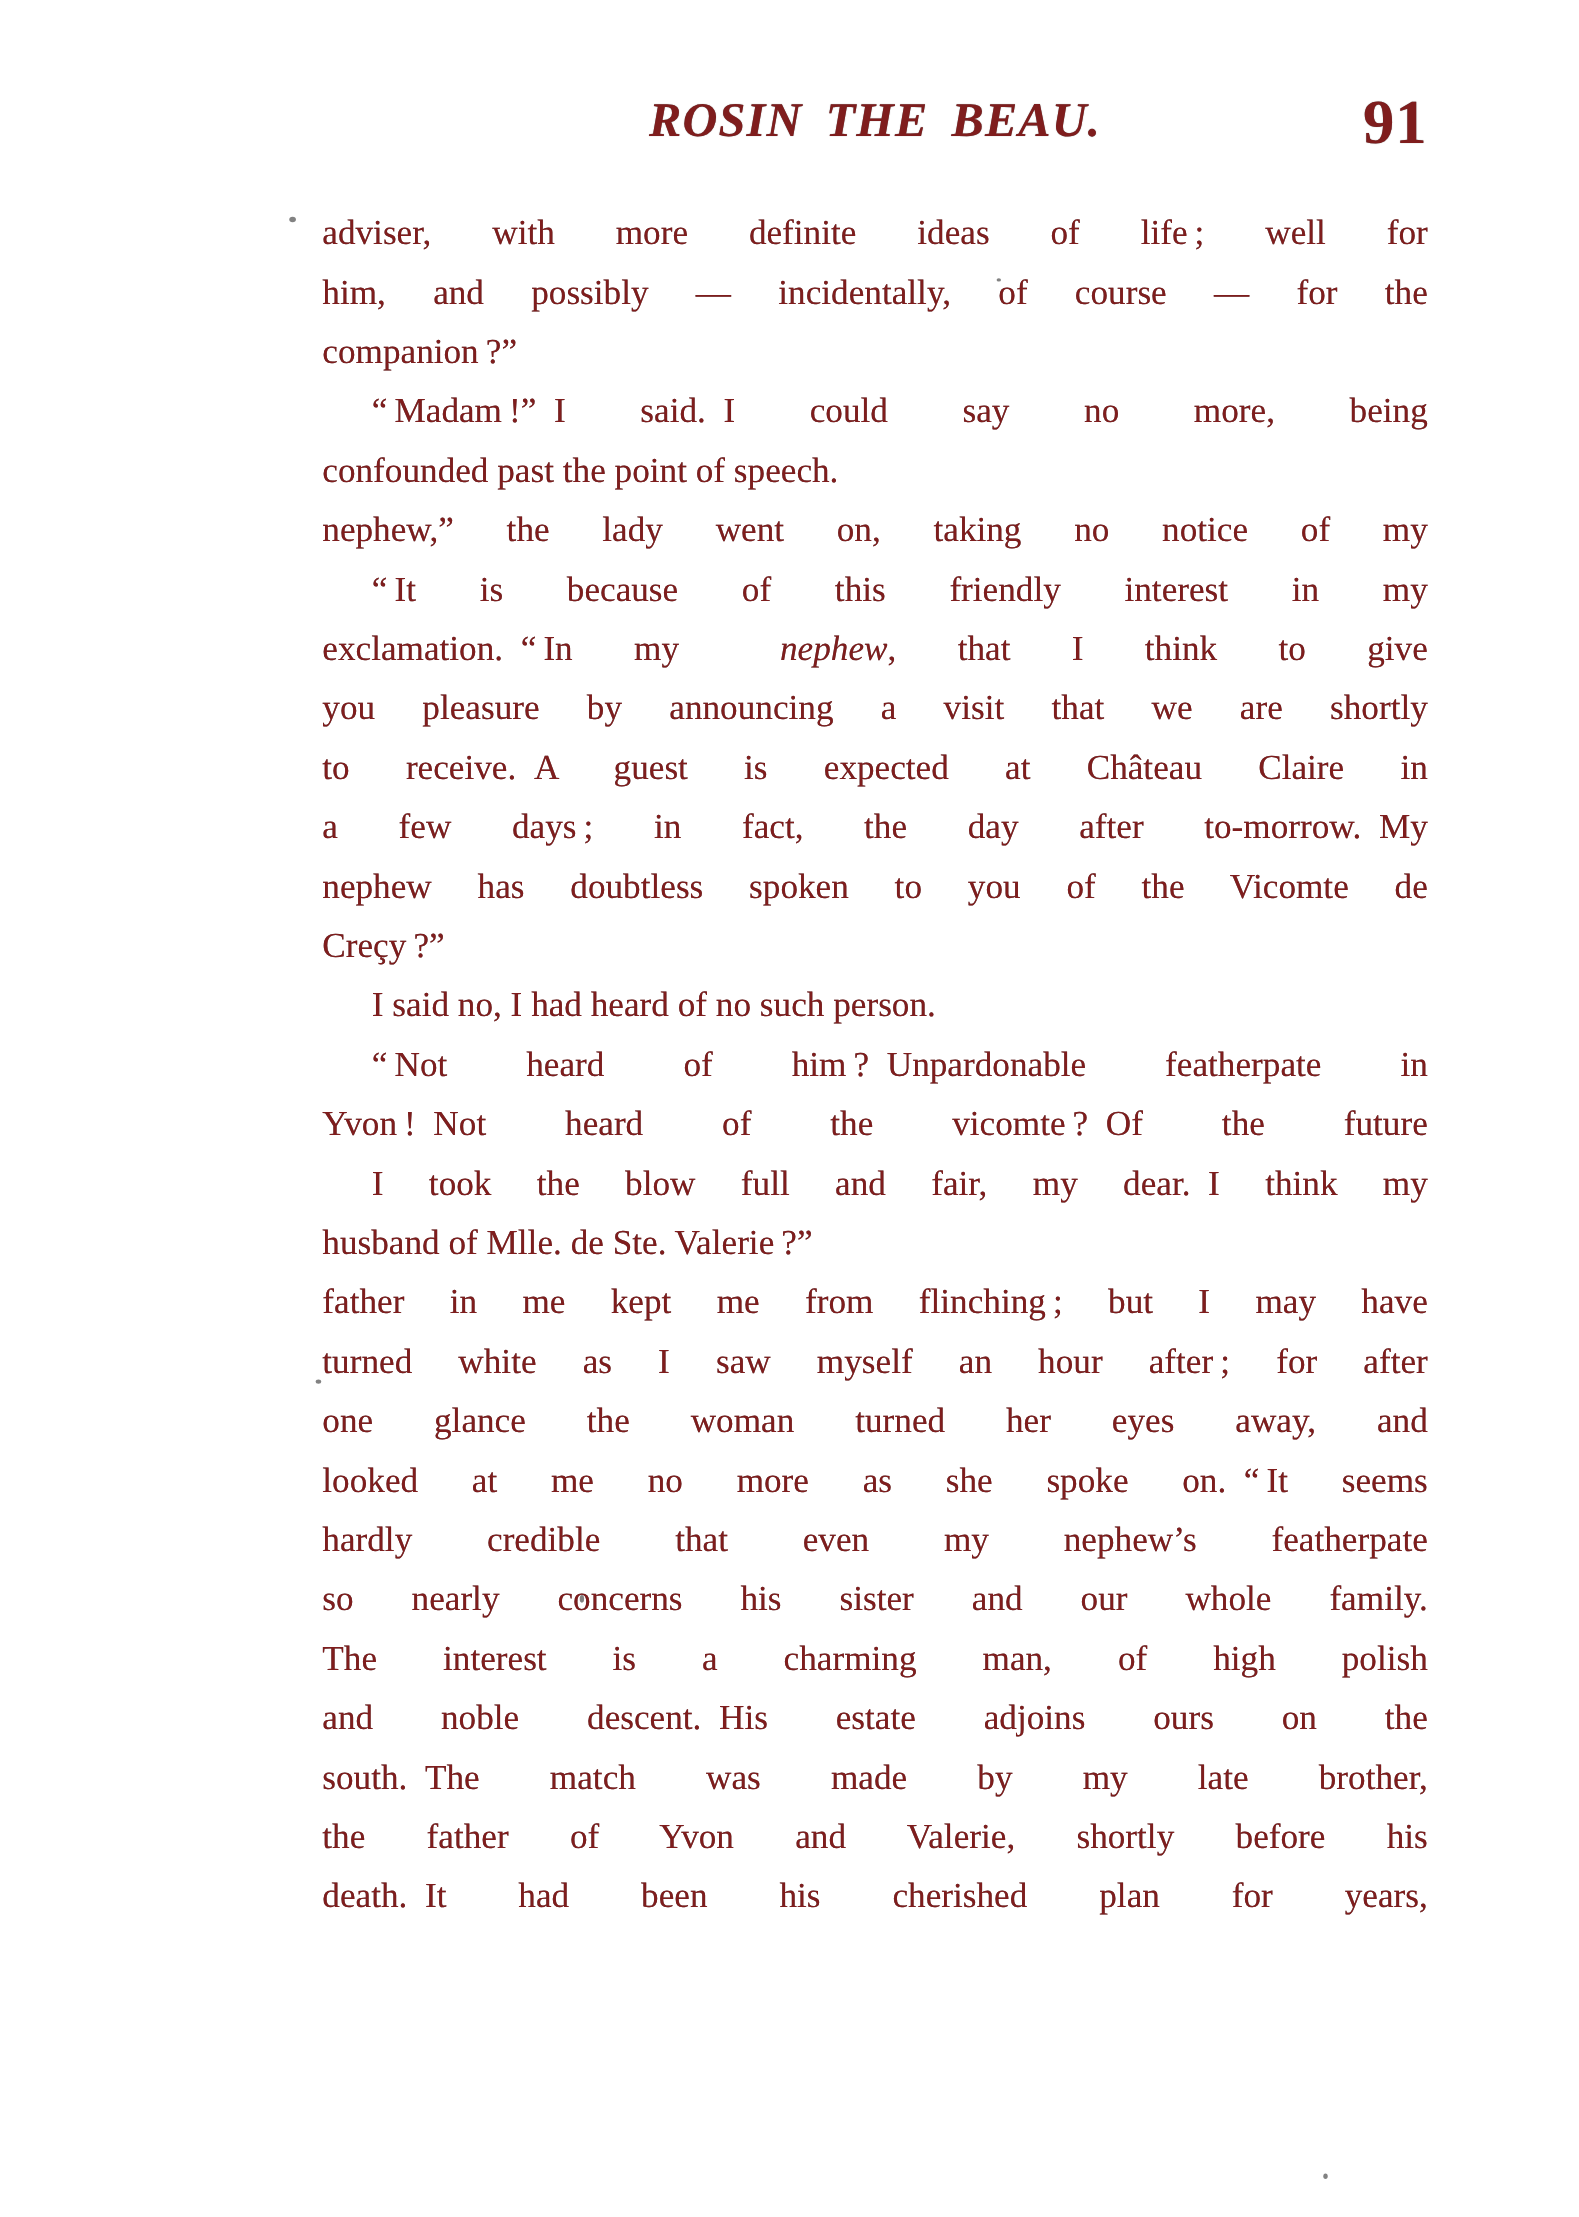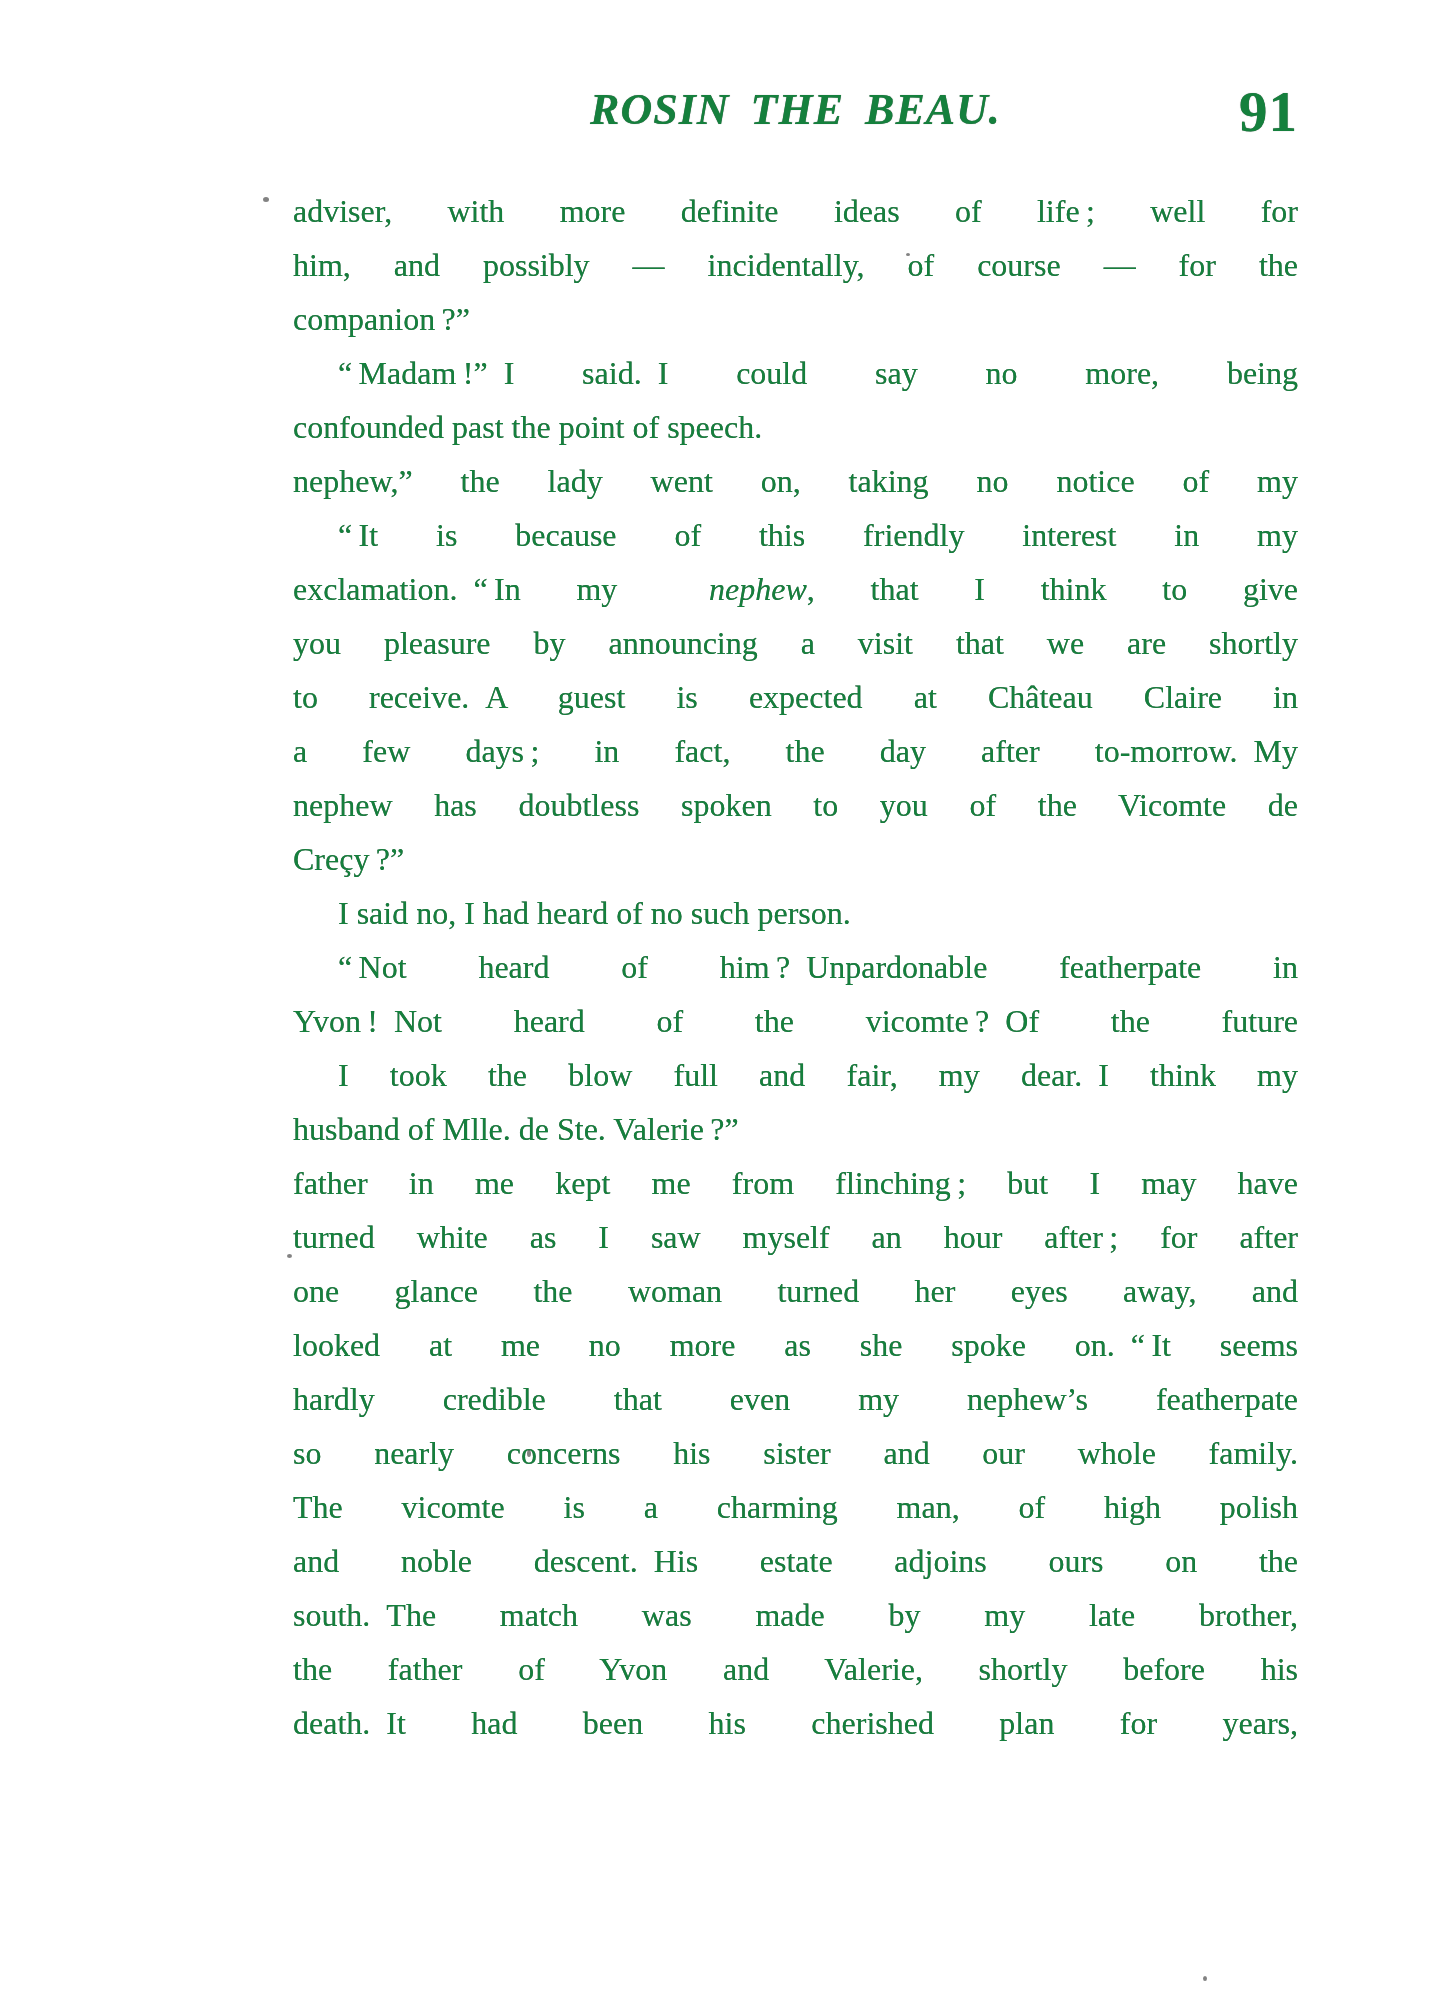--- a/index.html
+++ b/index.html
@@ -5,21 +5,21 @@
   html, body {
     margin: 0;
     padding: 0;
     background: #ffffff;
   }
   .page {
     position: relative;
     width: 1435px;
     height: 2015px;
     background: #ffffff;
-    color: #15803d;
+    color: #7f1d1d;
     font-family: "Liberation Serif", "DejaVu Serif", serif;
     overflow: hidden;
   }
   .running-head {
     position: absolute;
     left: 293px;
     top: 88px;
     width: 1005px;
     height: 60px;
   }
@@ -108,21 +108,21 @@
       <div class="line indent"><span>“ Not heard of him ? Unpardonable featherpate in</span></div>
       <div class="line"><span>Yvon ! Not heard of the vicomte ? Of the future</span></div>
       <div class="line indent"><span>I took the blow full and fair, my dear. I think my</span></div>
       <div class="line end"><span>husband of Mlle. de Ste. Valerie ?”</span></div>
       <div class="line"><span>father in me kept me from flinching ; but I may have</span></div>
       <div class="line"><span>turned white as I saw myself an hour after ; for after</span></div>
       <div class="line"><span>one glance the woman turned her eyes away, and</span></div>
       <div class="line"><span>looked at me no more as she spoke on. “ It seems</span></div>
       <div class="line"><span>hardly credible that even my nephew’s featherpate</span></div>
       <div class="line"><span>so nearly concerns his sister and our whole family.</span></div>
-      <div class="line"><span>The vicomte is a charming man, of high polish</span></div>
+      <div class="line"><span>The interest is a charming man, of high polish</span></div>
       <div class="line"><span>and noble descent. His estate adjoins ours on the</span></div>
       <div class="line"><span>south. The match was made by my late brother,</span></div>
       <div class="line"><span>the father of Yvon and Valerie, shortly before his</span></div>
       <div class="line"><span>death. It had been his cherished plan for years,</span></div>
     </div>
 
   <div class="speck s1"></div>
   <div class="speck s2"></div>
   <div class="speck s3"></div>
   <div class="speck s4"></div>

